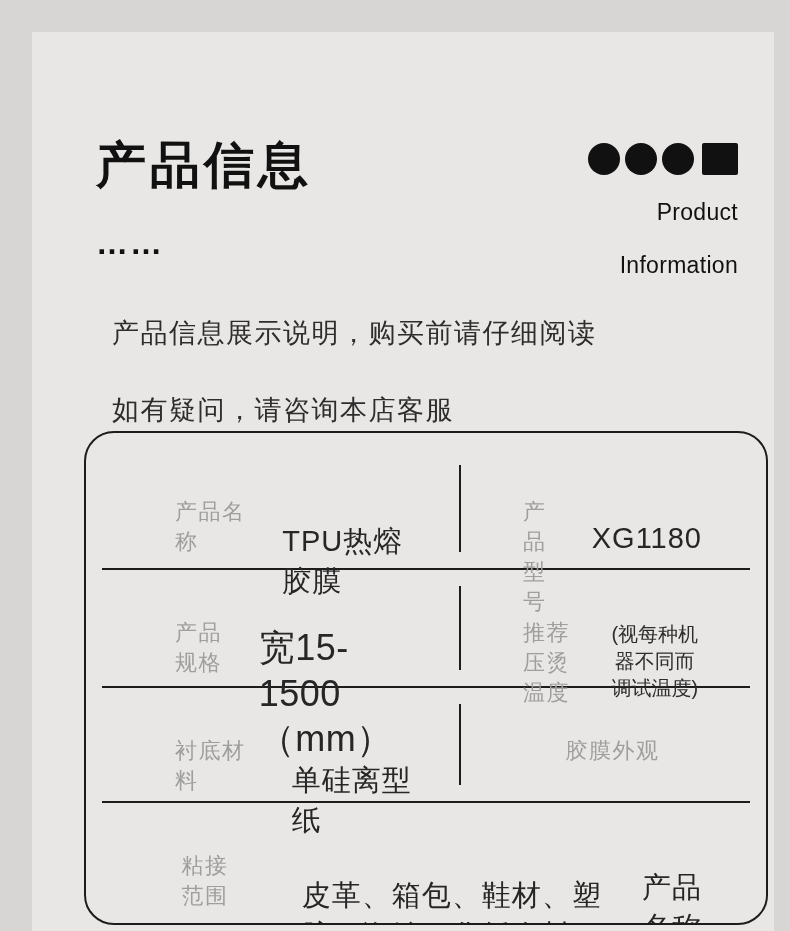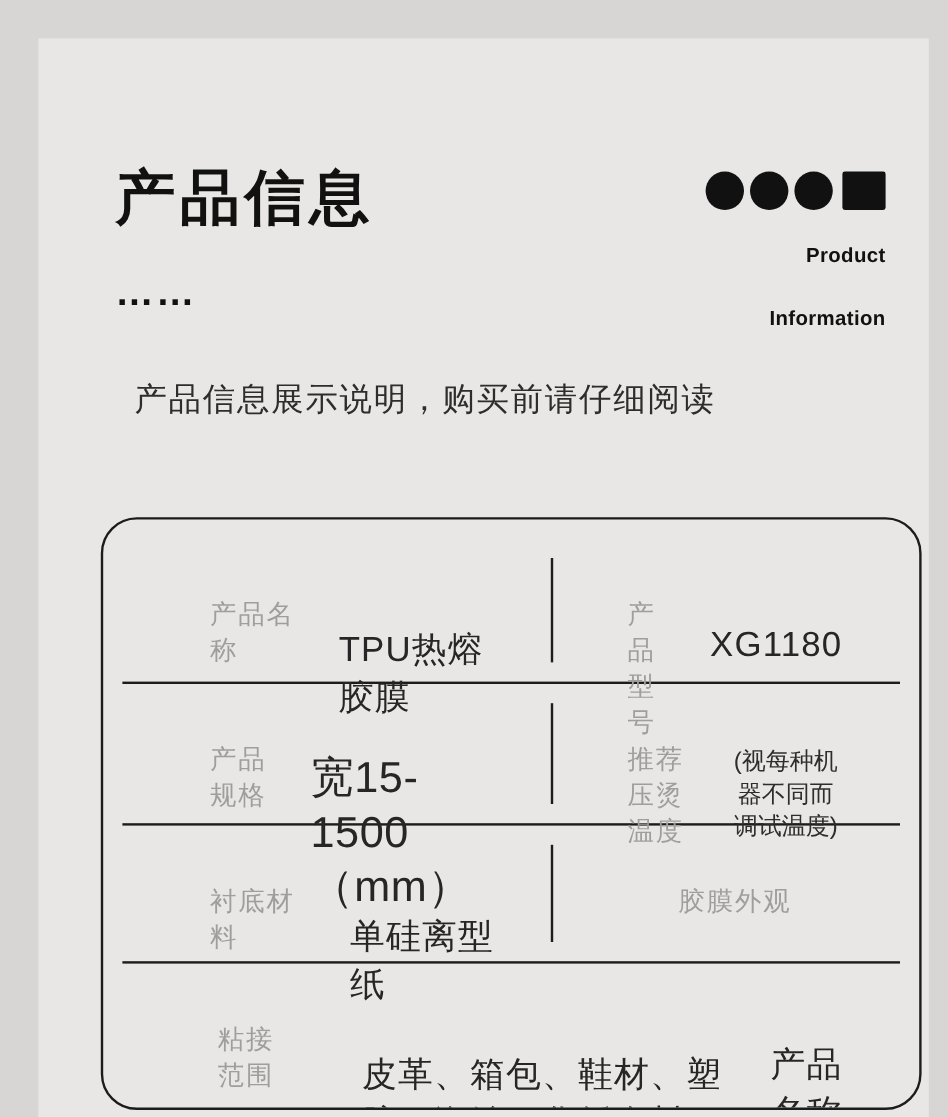--- a/index.html
+++ b/index.html
@@ -42,22 +42,22 @@
     border-radius: 50%;
     background: var(--title, #111111);
   }
   .dots-dash .dash {
     width: 36px; height: 5px;
     background: var(--title, #111111);
     border-radius: 2px;
     margin-left: 3px;
   }
   .en-line {
-    font-size: 17px;
-    font-weight: 700;
+    font-size: 23px;
+    font-weight: 400;
     color: var(--title, #1a1a1a);
     line-height: 21px;
     letter-spacing: 0.3px;
   }
   .ellipsis {
     position: absolute;
     left: 48px;
     top: 175px;
     font-size: 32px;
     font-weight: 800;
@@ -136,20 +136,21 @@
         <span class="dash"></span>
     </div>
     <div class="en-line">Product</div>
     <div class="en-line">Information</div>
   </div>
 
   <div class="ellipsis">……</div>
 
   <div class="intro">
     <div>产品信息展示说明，购买前请仔细阅读</div>
+    <div>如有疑问，请咨询本店客服</div>
   </div>
 
   <div class="spec-table">
 
     <div class="t-row r1">
       <div class="t-cell left">
         <div class="cell-label">产品名称</div>
         <div class="cell-value">TPU热熔胶膜</div>
       </div>
       <div class="t-cell right">

